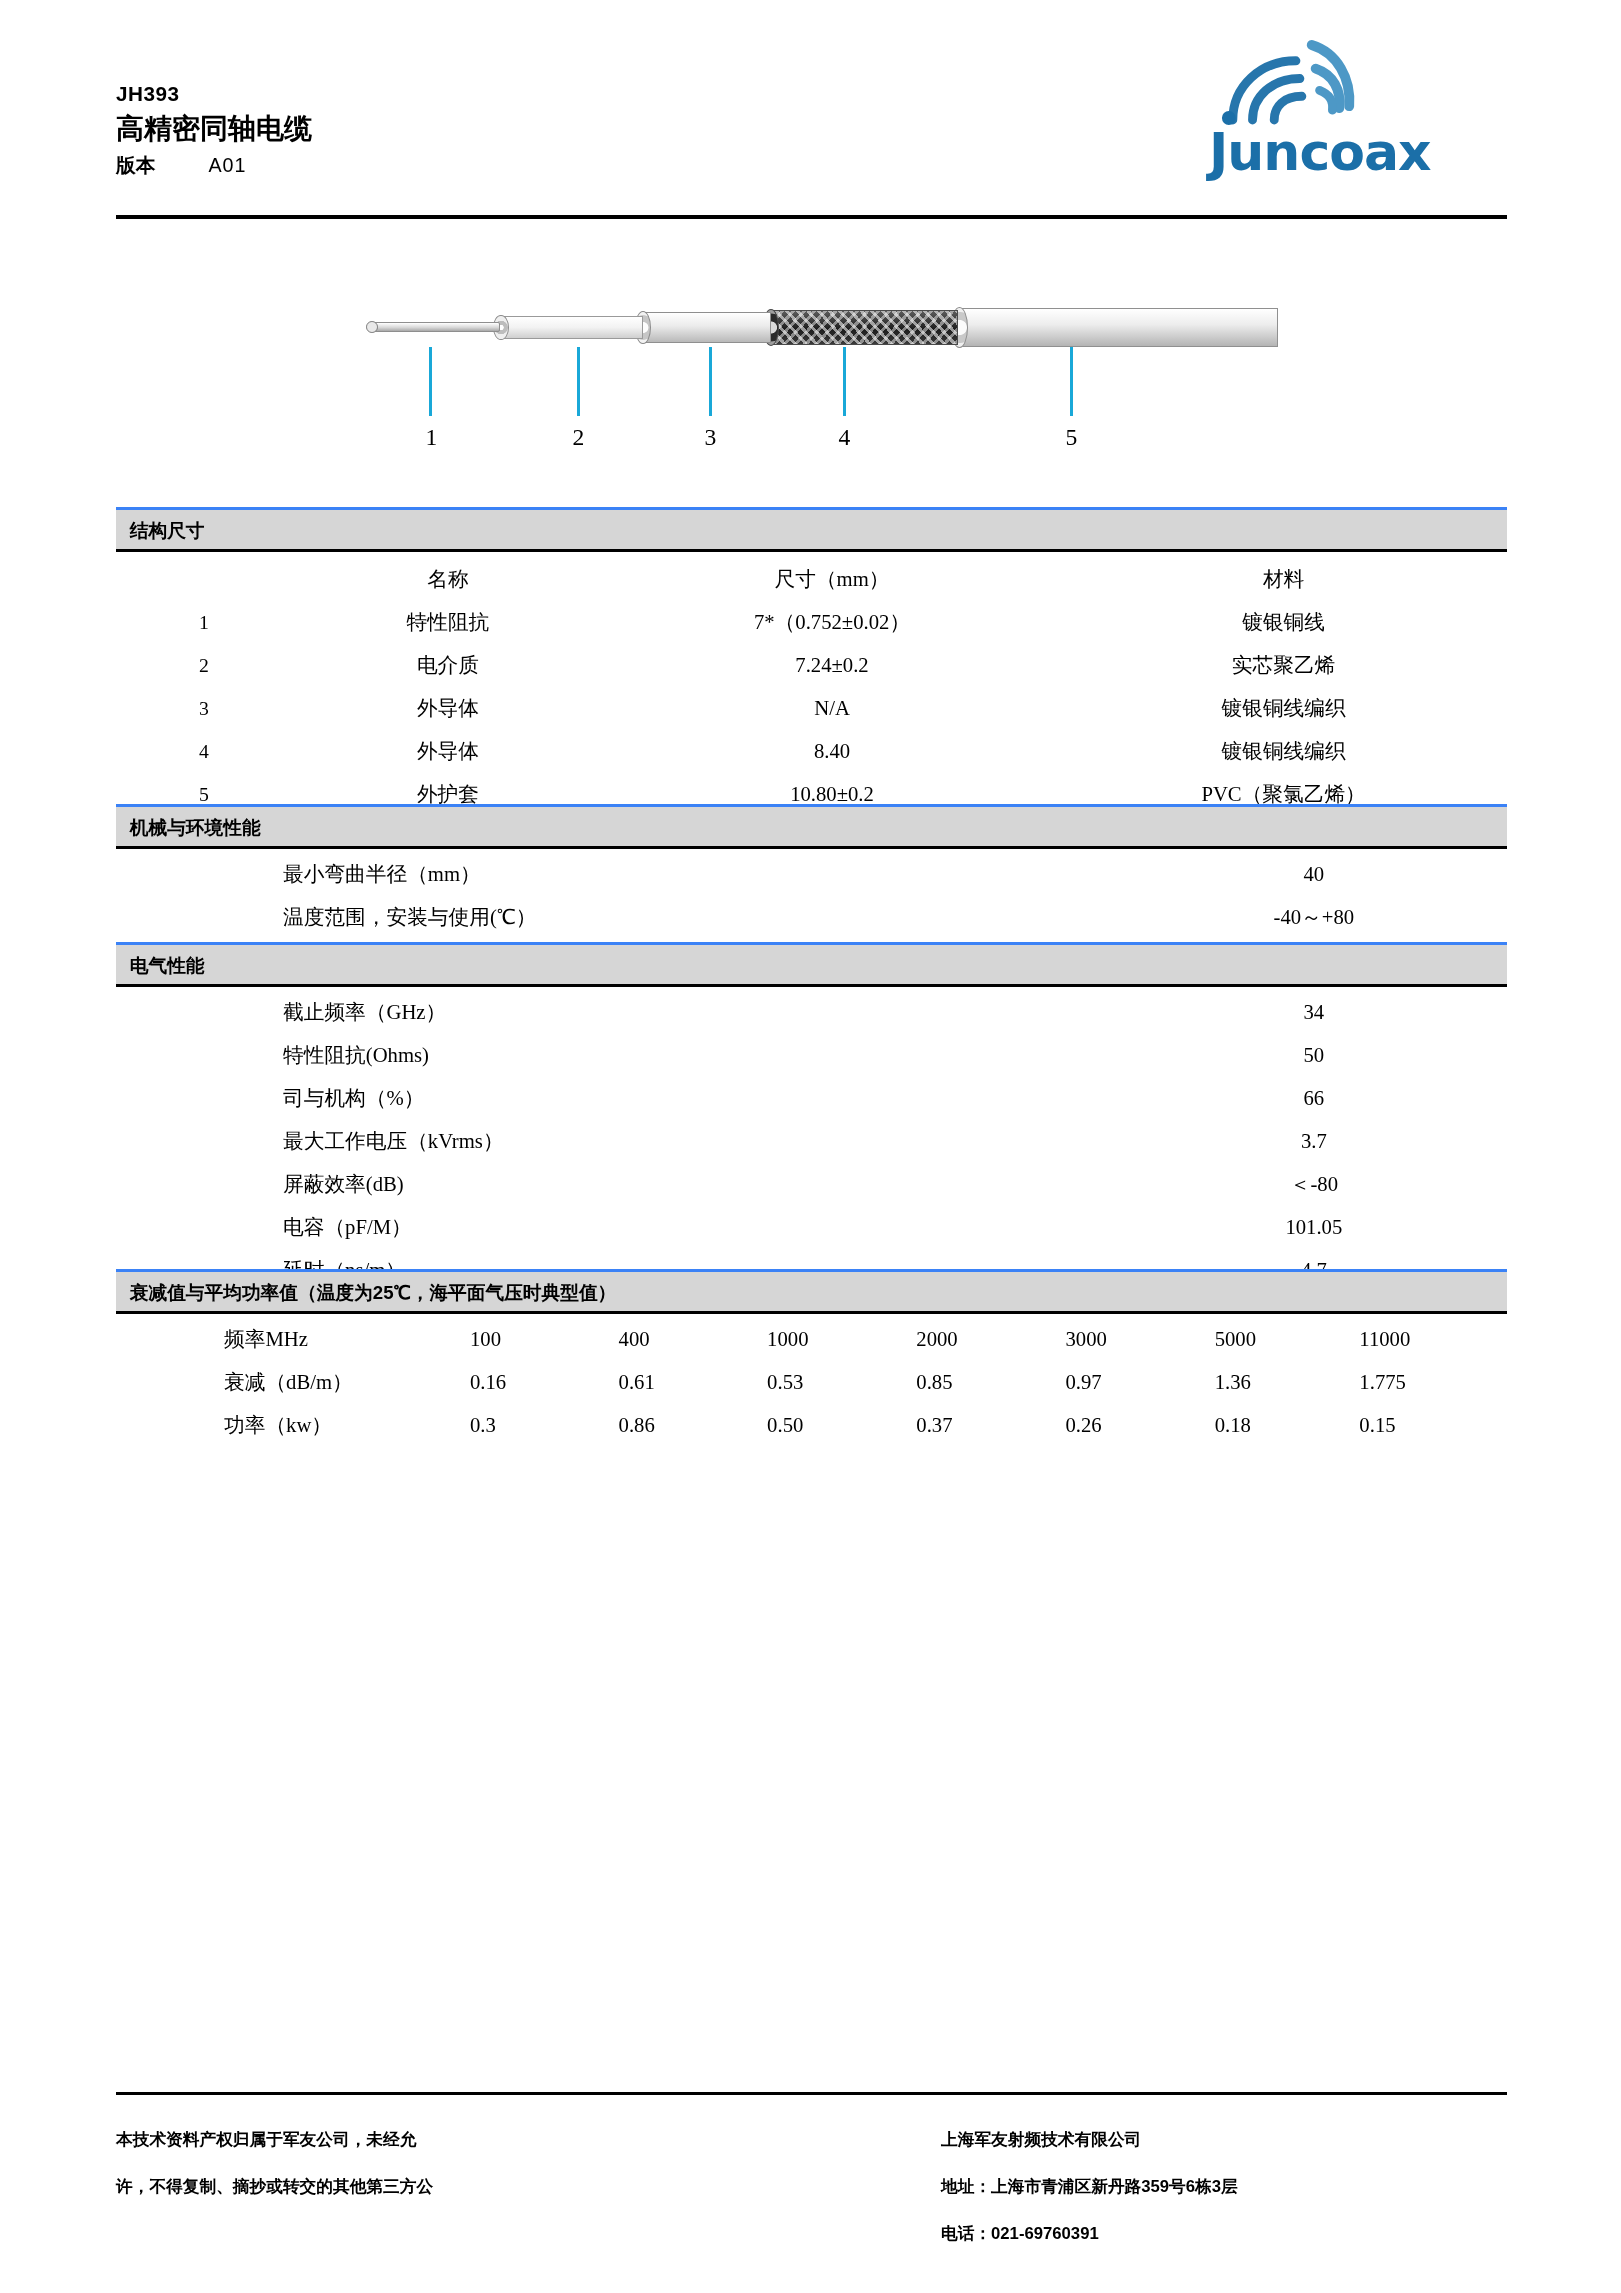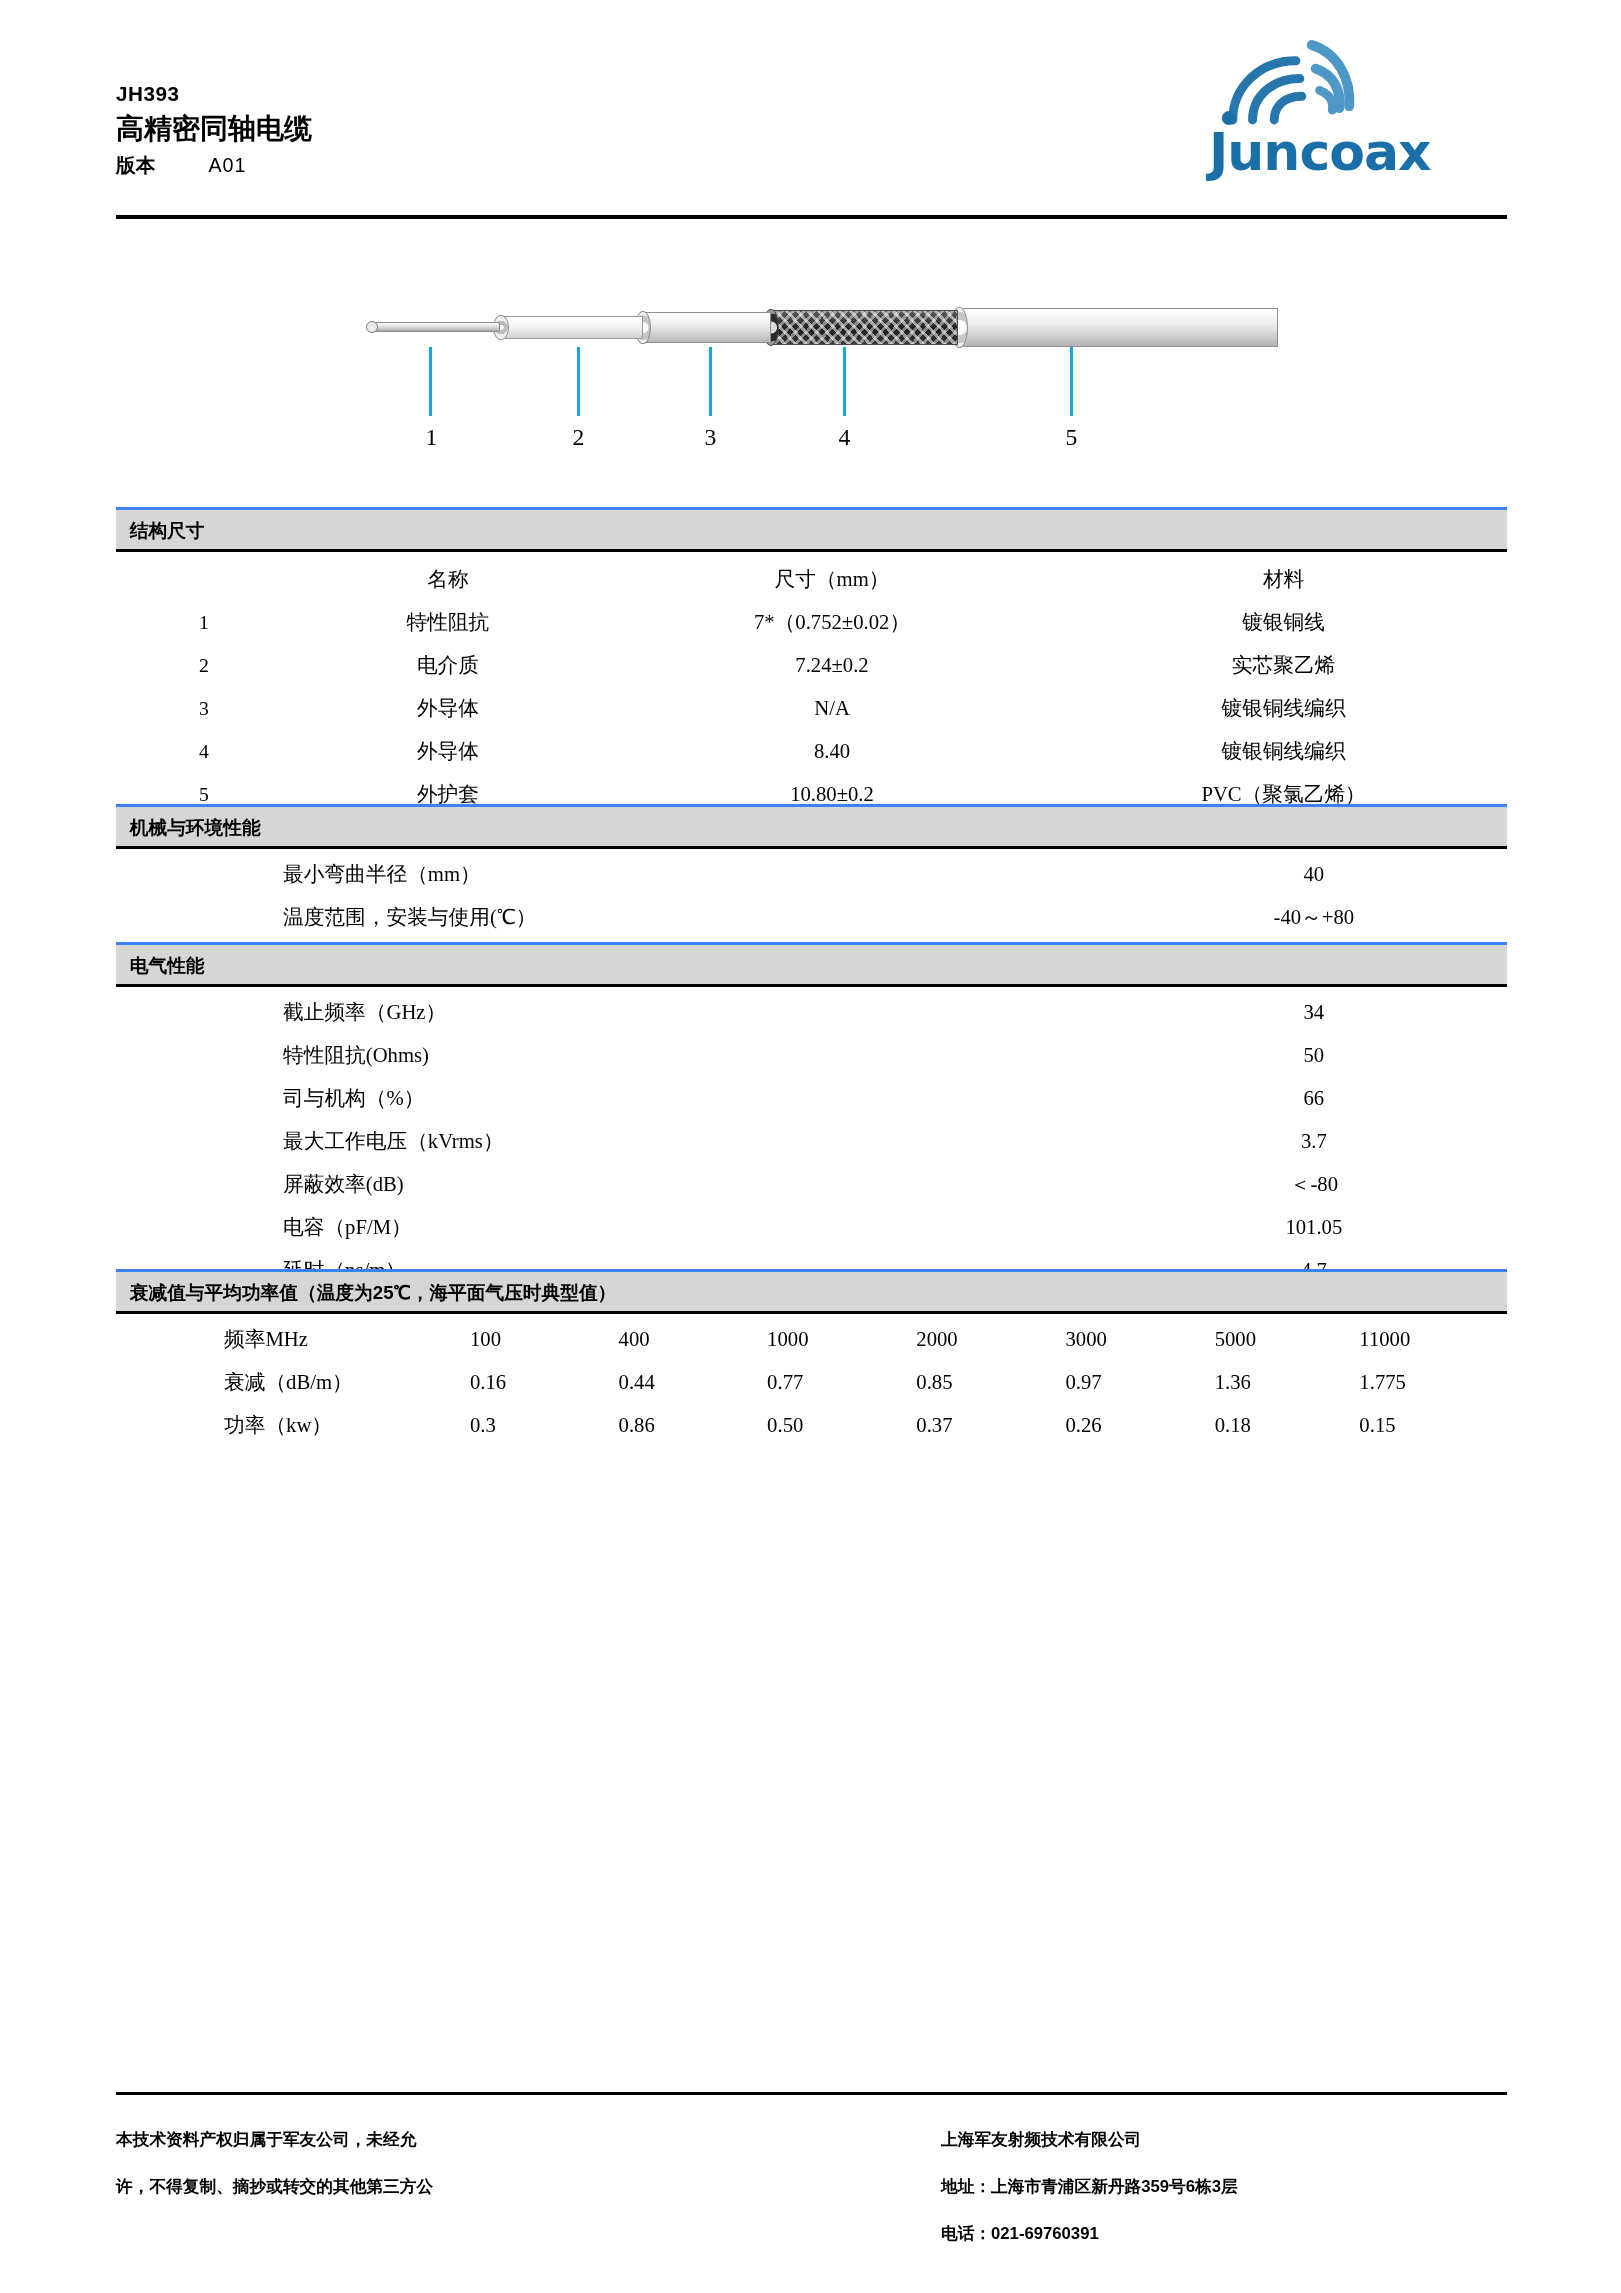--- a/index.html
+++ b/index.html
@@ -477,22 +477,22 @@
       <td style="width:163px;">400</td>
       <td style="width:163px;">1000</td>
       <td style="width:163px;">2000</td>
       <td style="width:163px;">3000</td>
       <td style="width:158px;">5000</td>
       <td style="width:160px;">11000</td>
     </tr>
     <tr>
       <td class="rowlbl">衰减（dB/m）</td>
       <td>0.16</td>
-      <td>0.44</td>
-      <td>0.77</td>
+      <td>0.61</td>
+      <td>0.53</td>
       <td>0.85</td>
       <td>0.97</td>
       <td>1.36</td>
       <td>1.775</td>
     </tr>
     <tr>
       <td class="rowlbl">功率（kw）</td>
       <td>0.3</td>
       <td>0.86</td>
       <td>0.50</td>

